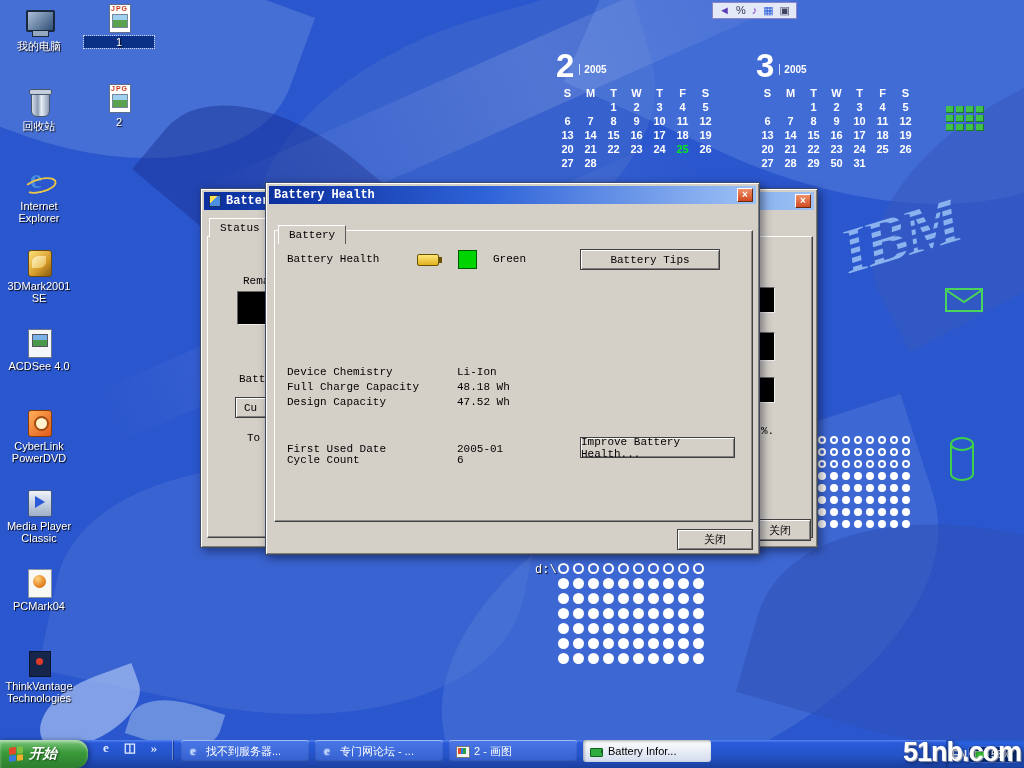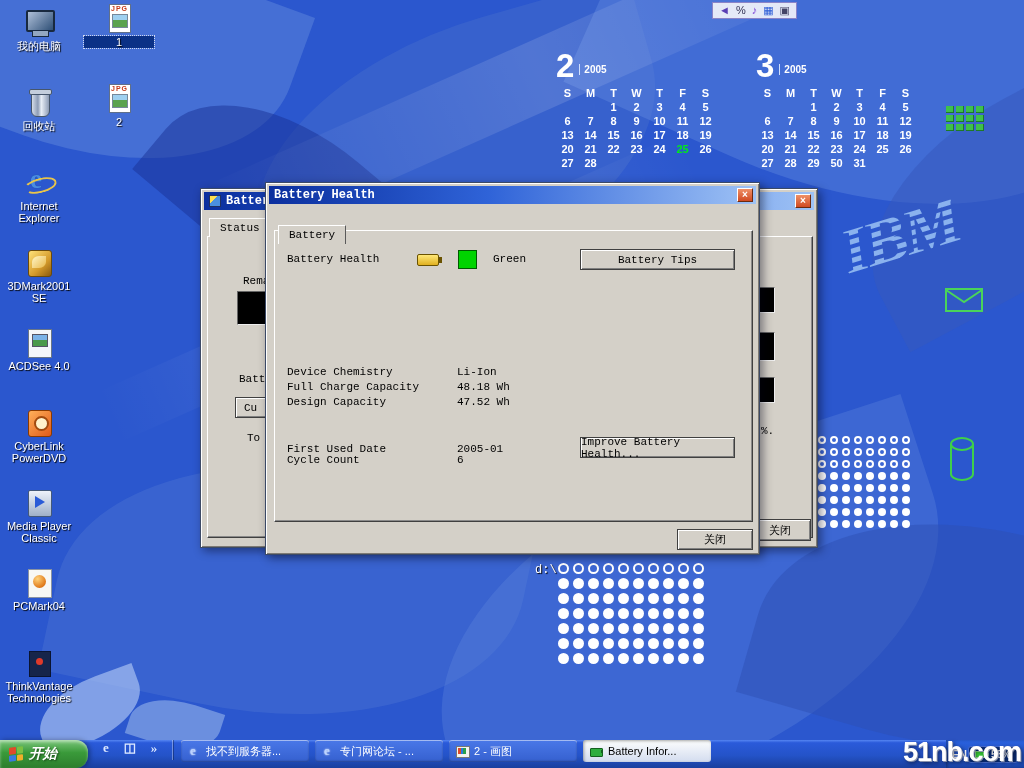--- a/index.html
+++ b/index.html
@@ -478,21 +478,21 @@
     <div class="titlebar">
       <span class="title-text">Battery Health</span>
       <span class="close-btn">×</span>
     </div>
     <div class="tab" style="left:12px;top:42px">Battery</div>
     <div class="tabpage" style="left:8px;top:47px;width:479px;height:292px">
       <div class="mono" style="left:12px;top:22px">Battery Health</div>
       <div id="batt-ico"></div>
       <div id="health-swatch"></div>
       <div class="mono" style="left:218px;top:22px">Green</div>
-      <div class="btn" style="left:305px;top:18px;width:155px;height:21px">Battery Tips</div>
+      <div class="btn" style="left:305px;top:18px;width:140px;height:21px">Battery Tips</div>
       <div id="detail-rows">
           <div class="detail-row" style="top: 130px;"><span class="dl">Device Chemistry</span><span class="dv">Li-Ion</span></div>
           <div class="detail-row" style="top: 145px;"><span class="dl">Full Charge Capacity</span><span class="dv">48.18 Wh</span></div>
           <div class="detail-row" style="top: 160px;"><span class="dl">Design Capacity</span><span class="dv">47.52 Wh</span></div>
           <div class="detail-row" style="top: 175px; margin-top: 43px;"><span class="dl">Cycle Count</span><span class="dv">6</span></div>
           <div class="detail-row" style="top: 207px;"><span class="dl">First Used Date</span><span class="dv">2005-01</span></div>
         </div>
       <div class="btn" style="left:305px;top:206px;width:155px;height:21px">Improve Battery Health...</div>
     </div>
     <div class="btn" style="left:411px;top:346px;width:76px;height:21px">关闭</div>

